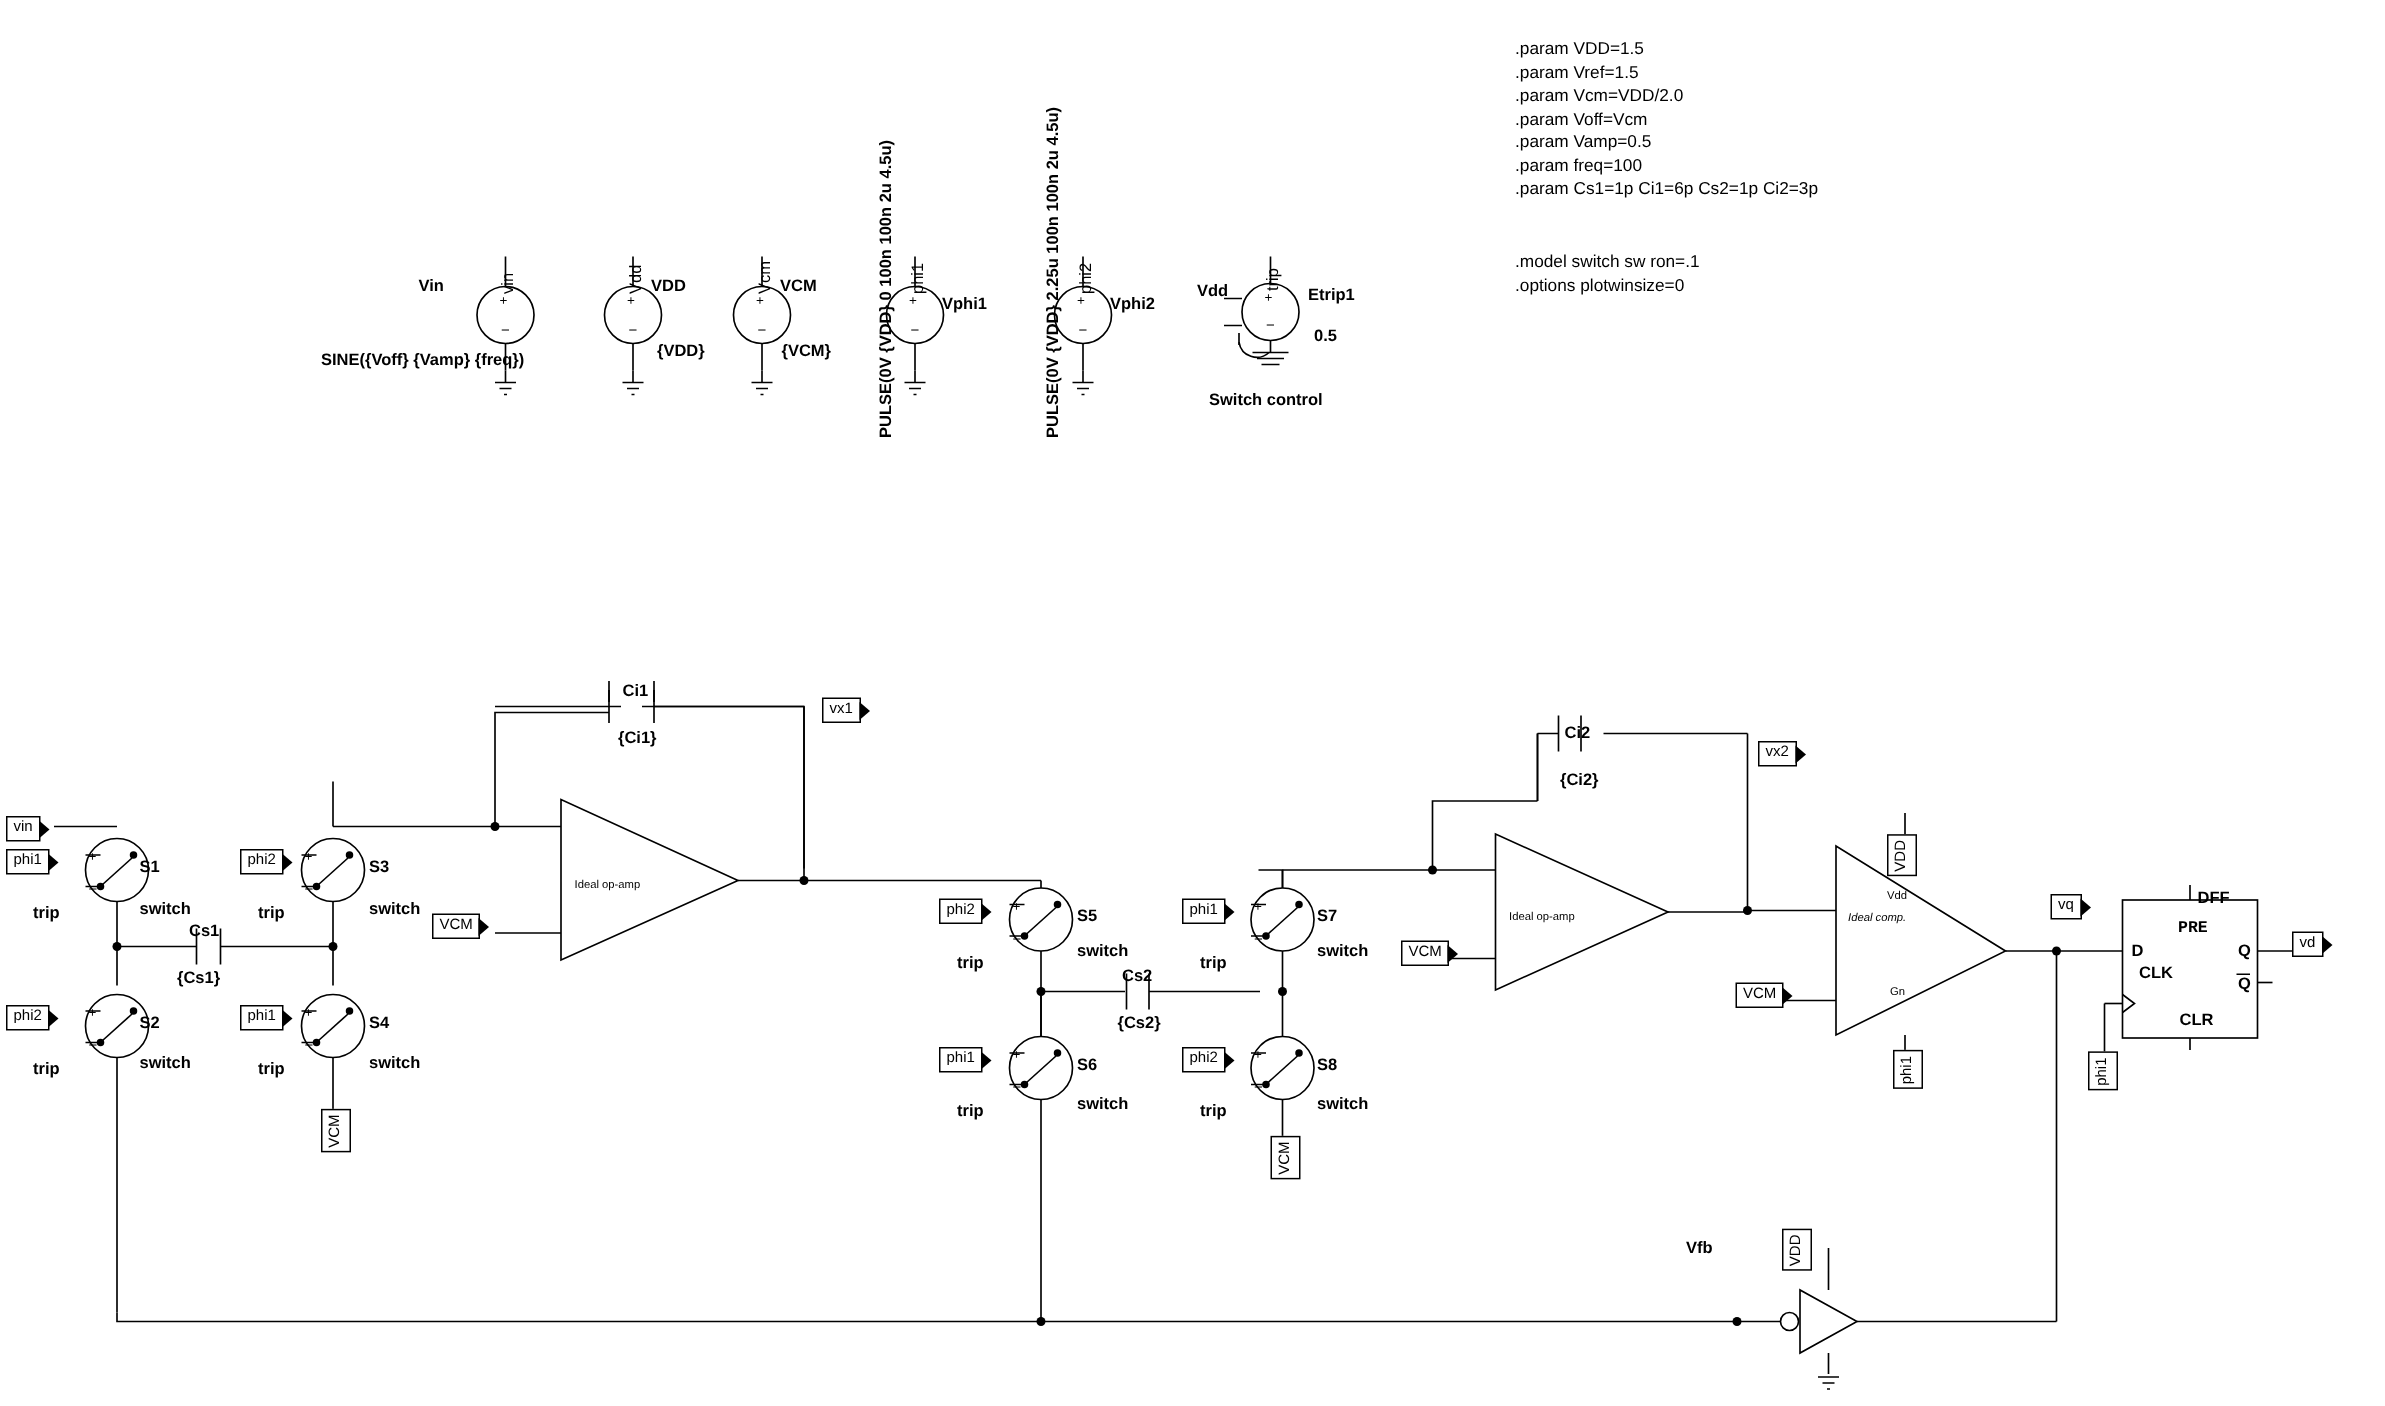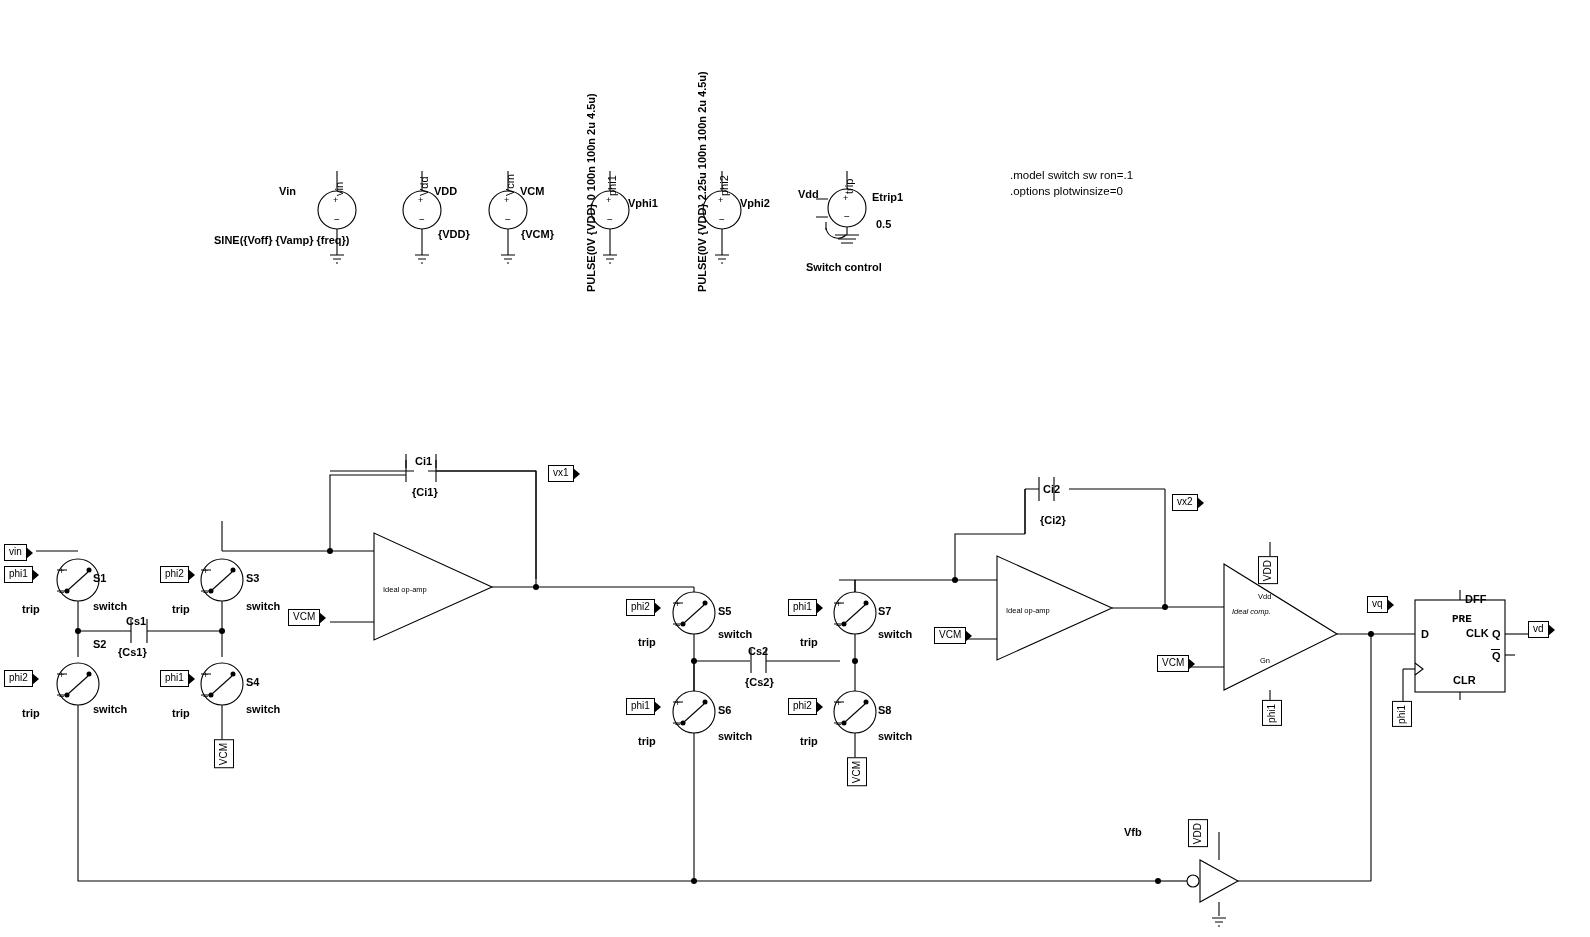--- a/index.html
+++ b/index.html
@@ -232,20 +232,27 @@
   <path class="w" d="M1238 881 h133"></path>
   <path class="w" d="M1219 860 v-28"></path>
   <path class="w" d="M1219 902 v14"></path>
   <path class="w" d="M1212 918 h14 M1215 922 h8 M1218 926 h2"></path>
 
   <path class="w" d="M78 875 v6 h1080"></path>
   <circle class="dot" cx="1158" cy="881" r="3"></circle>
 
 </svg>
 
+<div class="param" style="left:1010px; top:26px;">.param VDD=1.5
+.param Vref=1.5
+.param Vcm=VDD/2.0
+.param Voff=Vcm
+.param Vamp=0.5
+.param freq=100
+.param Cs1=1p Ci1=6p Cs2=1p Ci2=3p</div>
 <div class="param" style="left:1010px; top:168px;">.model switch sw ron=.1
 .options plotwinsize=0</div>
 
 <div class="lbl b" style="left:279px; top:186px;">Vin</div>
 <div class="lbl rot" style="left:334px; top:196px;">vin</div>
 <div class="lbl b" style="left:214px; top:235px;">SINE({Voff} {Vamp} {freq})</div>
 
 <div class="lbl b" style="left:434px; top:186px;">VDD</div>
 <div class="lbl rot" style="left:419px; top:196px;">Vdd</div>
 <div class="lbl b" style="left:438px; top:229px;">{VDD}</div>
@@ -272,21 +279,21 @@
 <div class="lbl b" style="left:412px; top:487px;">{Ci1}</div>
 <div class="lbl b" style="left:126px; top:616px;">Cs1</div>
 <div class="lbl b" style="left:118px; top:647px;">{Cs1}</div>
 <div class="lbl b" style="left:1043px; top:484px;">Ci2</div>
 <div class="lbl b" style="left:1040px; top:515px;">{Ci2}</div>
 <div class="lbl b" style="left:748px; top:646px;">Cs2</div>
 <div class="lbl b" style="left:745px; top:677px;">{Cs2}</div>
 
 <div class="lbl b" style="left:93px; top:573px;">S1</div>
 <div class="lbl b" style="left:93px; top:601px;">switch</div>
-<div class="lbl b" style="left:93px; top:639px;text-align:center;">S2</div>
+<div class="lbl b" style="left:93px; top:677px;text-align:center;">S2</div>
 <div class="lbl b" style="left:93px; top:704px;">switch</div>
 <div class="lbl b" style="left:246px; top:573px;">S3</div>
 <div class="lbl b" style="left:246px; top:601px;">switch</div>
 <div class="lbl b" style="left:246px; top:677px;">S4</div>
 <div class="lbl b" style="left:246px; top:704px;">switch</div>
 <div class="lbl b" style="left:718px; top:606px;">S5</div>
 <div class="lbl b" style="left:718px; top:629px;">switch</div>
 <div class="lbl b" style="left:718px; top:705px;">S6</div>
 <div class="lbl b" style="left:718px; top:731px;">switch</div>
 <div class="lbl b" style="left:878px; top:606px;">S7</div>
@@ -306,21 +313,21 @@
 <div class="lbl xs" style="left:383px; top:584px;">Ideal op-amp</div>
 <div class="lbl xs" style="left:1006px; top:605px;">Ideal op-amp</div>
 <div class="lbl xs" style="left:1232px; top:606px;font-style:italic;">Ideal comp.</div>
 <div class="lbl xs" style="left:1258px; top:591px;">Vdd</div>
 <div class="lbl xs" style="left:1260px; top:655px;">Gn</div>
 
 <div class="lbl b" style="left:1465px; top:594px;">DFF</div>
 <div class="lbl b" style="left:1452px; top:614px;font-family:Liberation Mono, monospace;">PRE</div>
 <div class="lbl b" style="left:1453px; top:675px;">CLR</div>
 <div class="lbl b" style="left:1421px; top:629px;">D</div>
-<div class="lbl b" style="left:1426px; top:628px;margin-left:40px;">CLK</div>
+<div class="lbl b" style="left:1426px; top:644px;">CLK</div>
 <div class="lbl b" style="left:1492px; top:629px;">Q</div>
 <div class="lbl b" style="left:1492px; top:651px;">Q</div>
 <div style="position:absolute;left:1491px;top:649px;width:9px;height:1px;background:#000;"></div>
 
 <div class="lbl b" style="left:1124px; top:827px;">Vfb</div>
 
 <div class="netflag arrowR" style="left:4px; top:544px;">vin</div>
 <div class="netflag arrowR" style="left:548px; top:465px;">vx1</div>
 <div class="netflag arrowR" style="left:1172px; top:494px;">vx2</div>
 <div class="netflag arrowR" style="left:1367px; top:596px;">vq</div>

